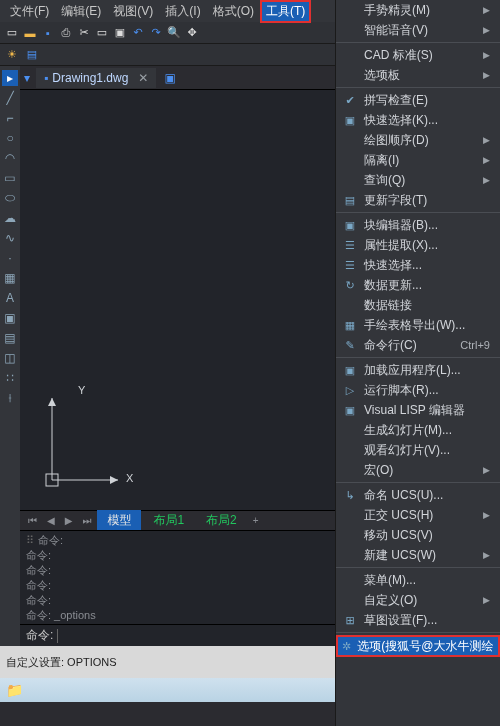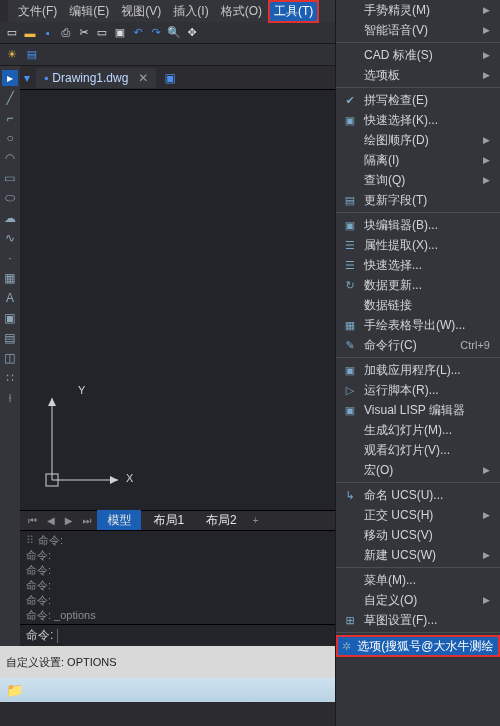--- a/index.html
+++ b/index.html
@@ -12,21 +12,20 @@
   height: 726px;
   overflow: hidden;
   position: relative;
 }
 .menubar {
   display: flex;
   background: #33353a;
   height: 22px;
   align-items: center;
   padding-left: 4px;
-  margin-left: 8px;
 }
 .menubar-item {
   padding: 3px 6px;
   cursor: pointer;
 }
 .menubar-item.active {
   background: #1a5fb4;
   color: #fff;
   border: 2px solid #e03030;
   padding: 1px 4px;
@@ -106,21 +105,21 @@
 .model-tabs {
   height: 20px;
   display: flex;
   align-items: center;
   background: #2b2b30;
   gap: 2px;
   padding: 0 4px;
   border-top: 1px solid #000;
 }
 .mt-btn { color: #8a8d93; padding: 2px 4px; font-size: 10px; }
-.mt-tab { padding: 2px 10px; color: #e5e5e5; }
+.mt-tab { padding: 2px 10px; color: #22c55e; }
 .mt-tab.active { background: #1a5fb4; color: #e5e5e5; }
 .cmd-history {
   border-top: 1px solid #000;
   background: #22242a;
   padding: 2px 6px;
   height: 94px;
   color: #8a8d93;
   font-size: 11px;
   line-height: 15px;
 }

